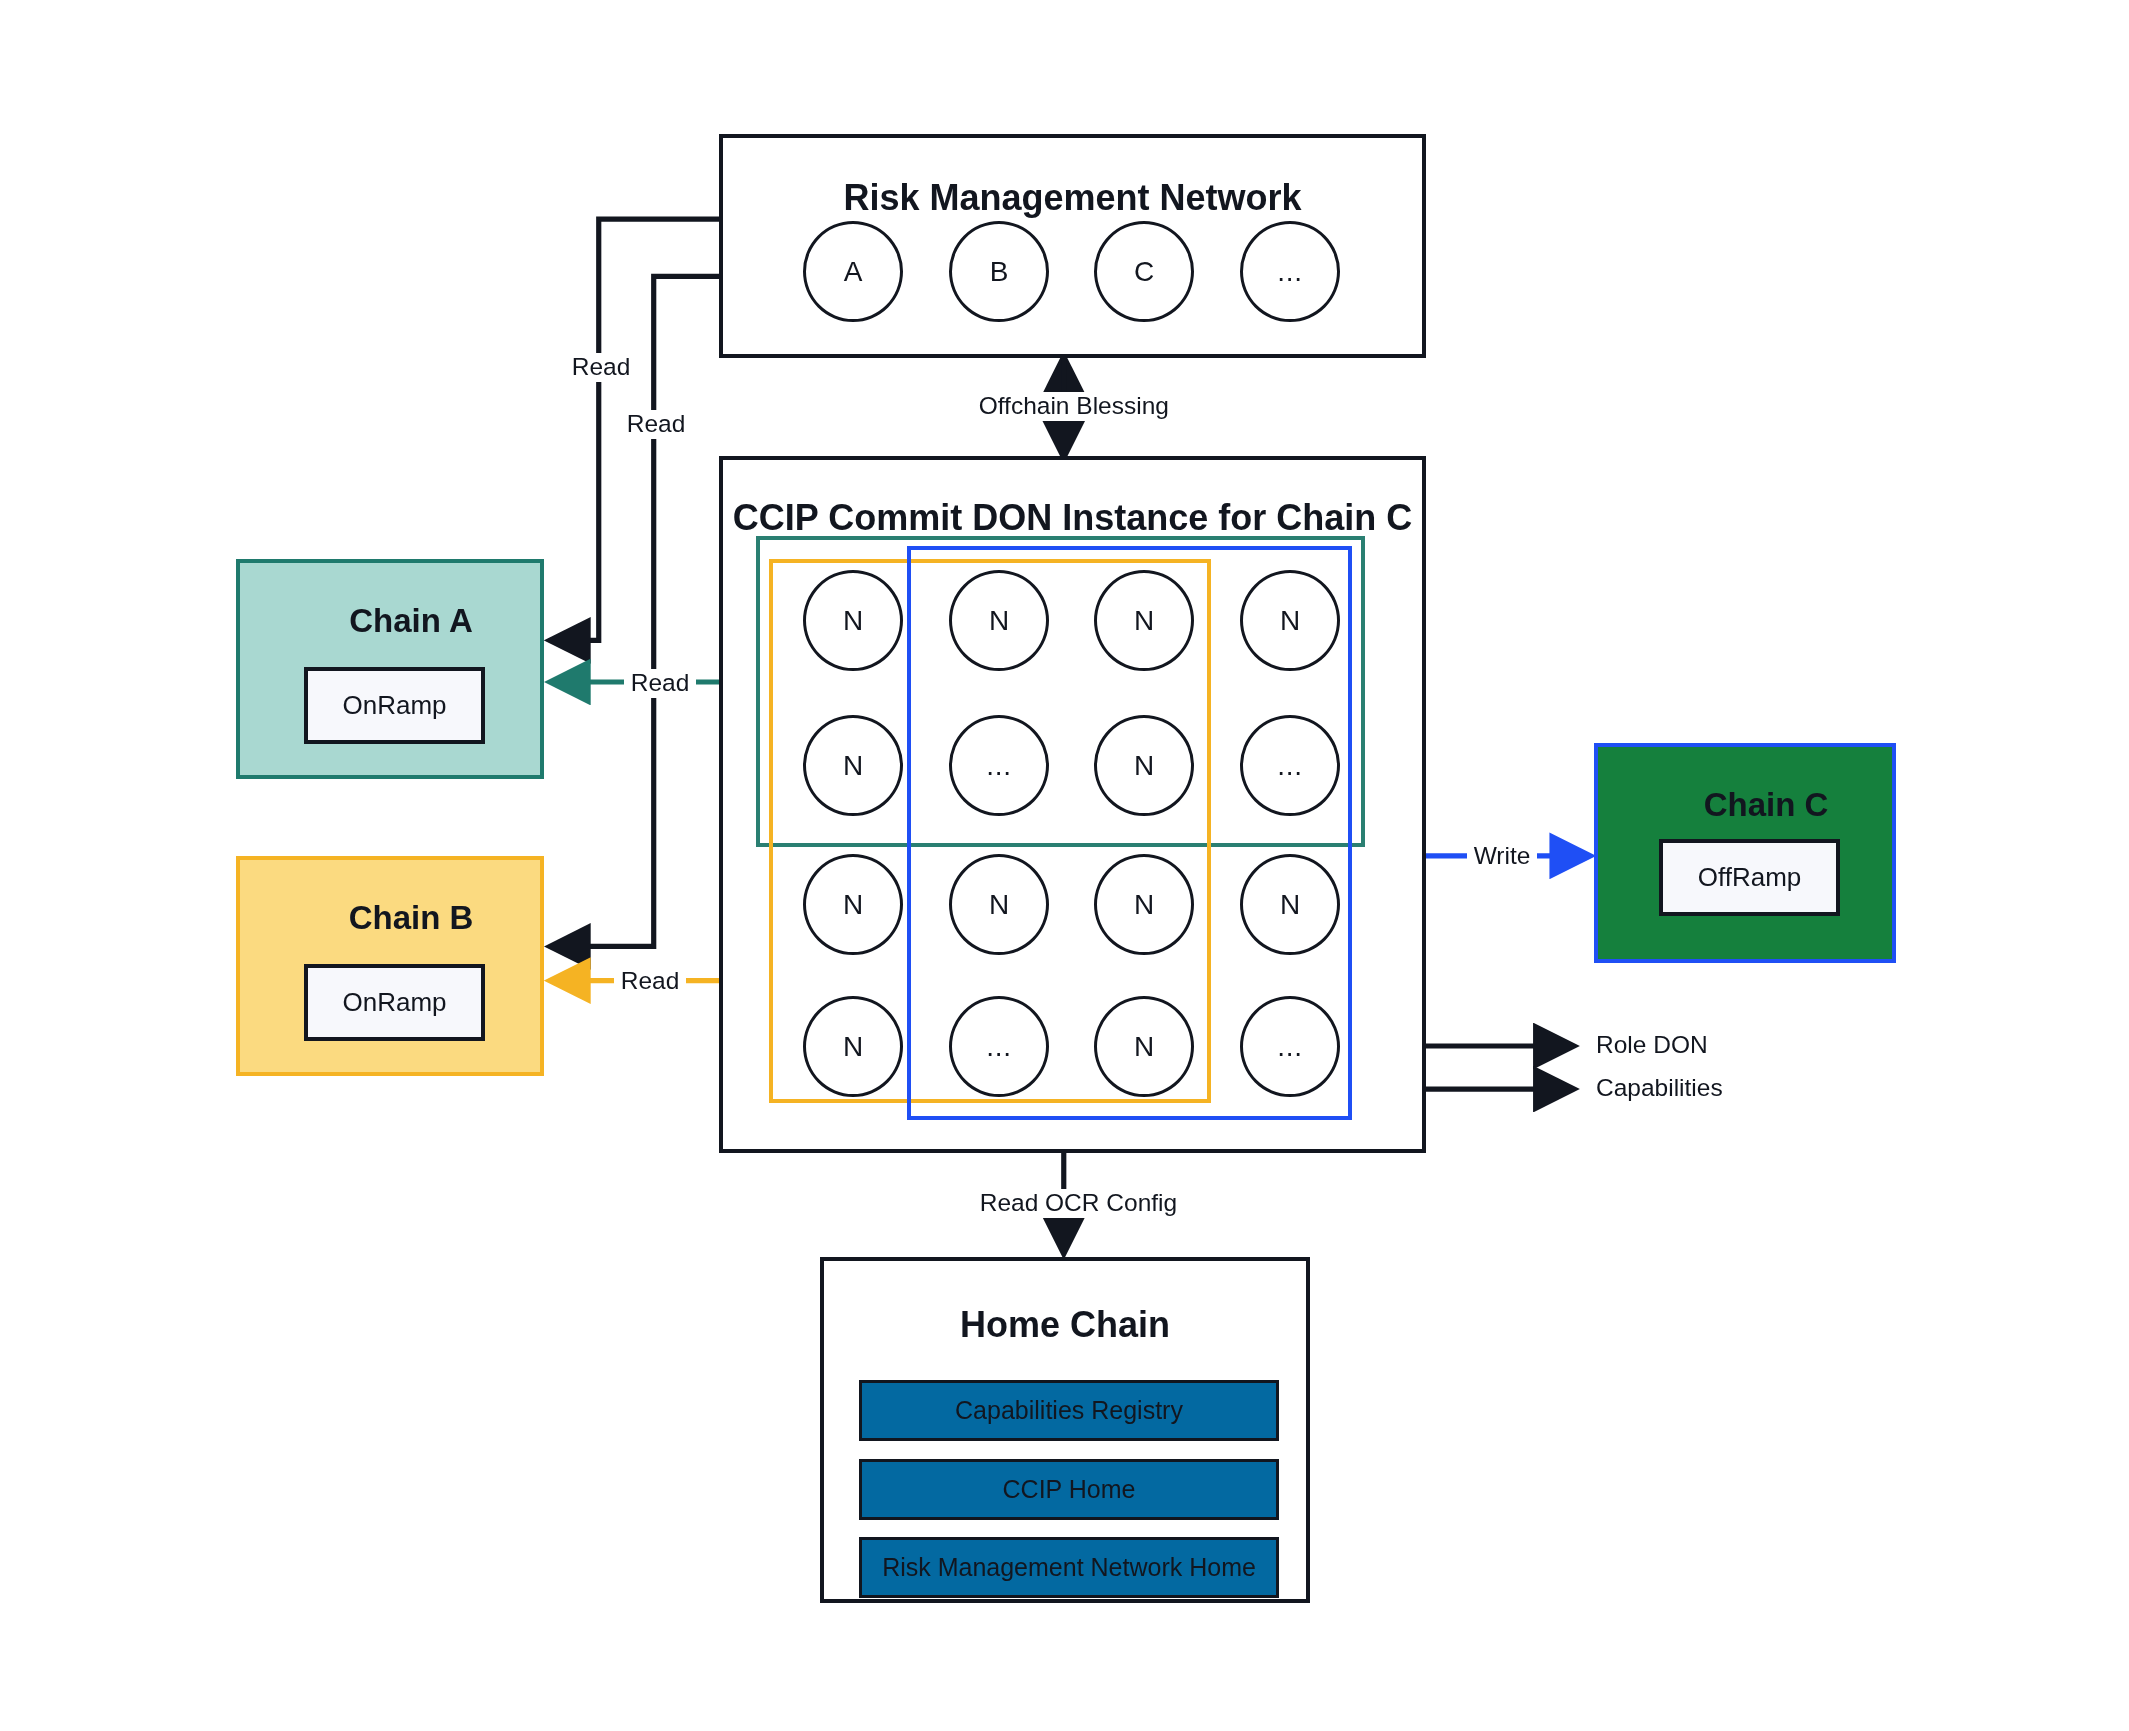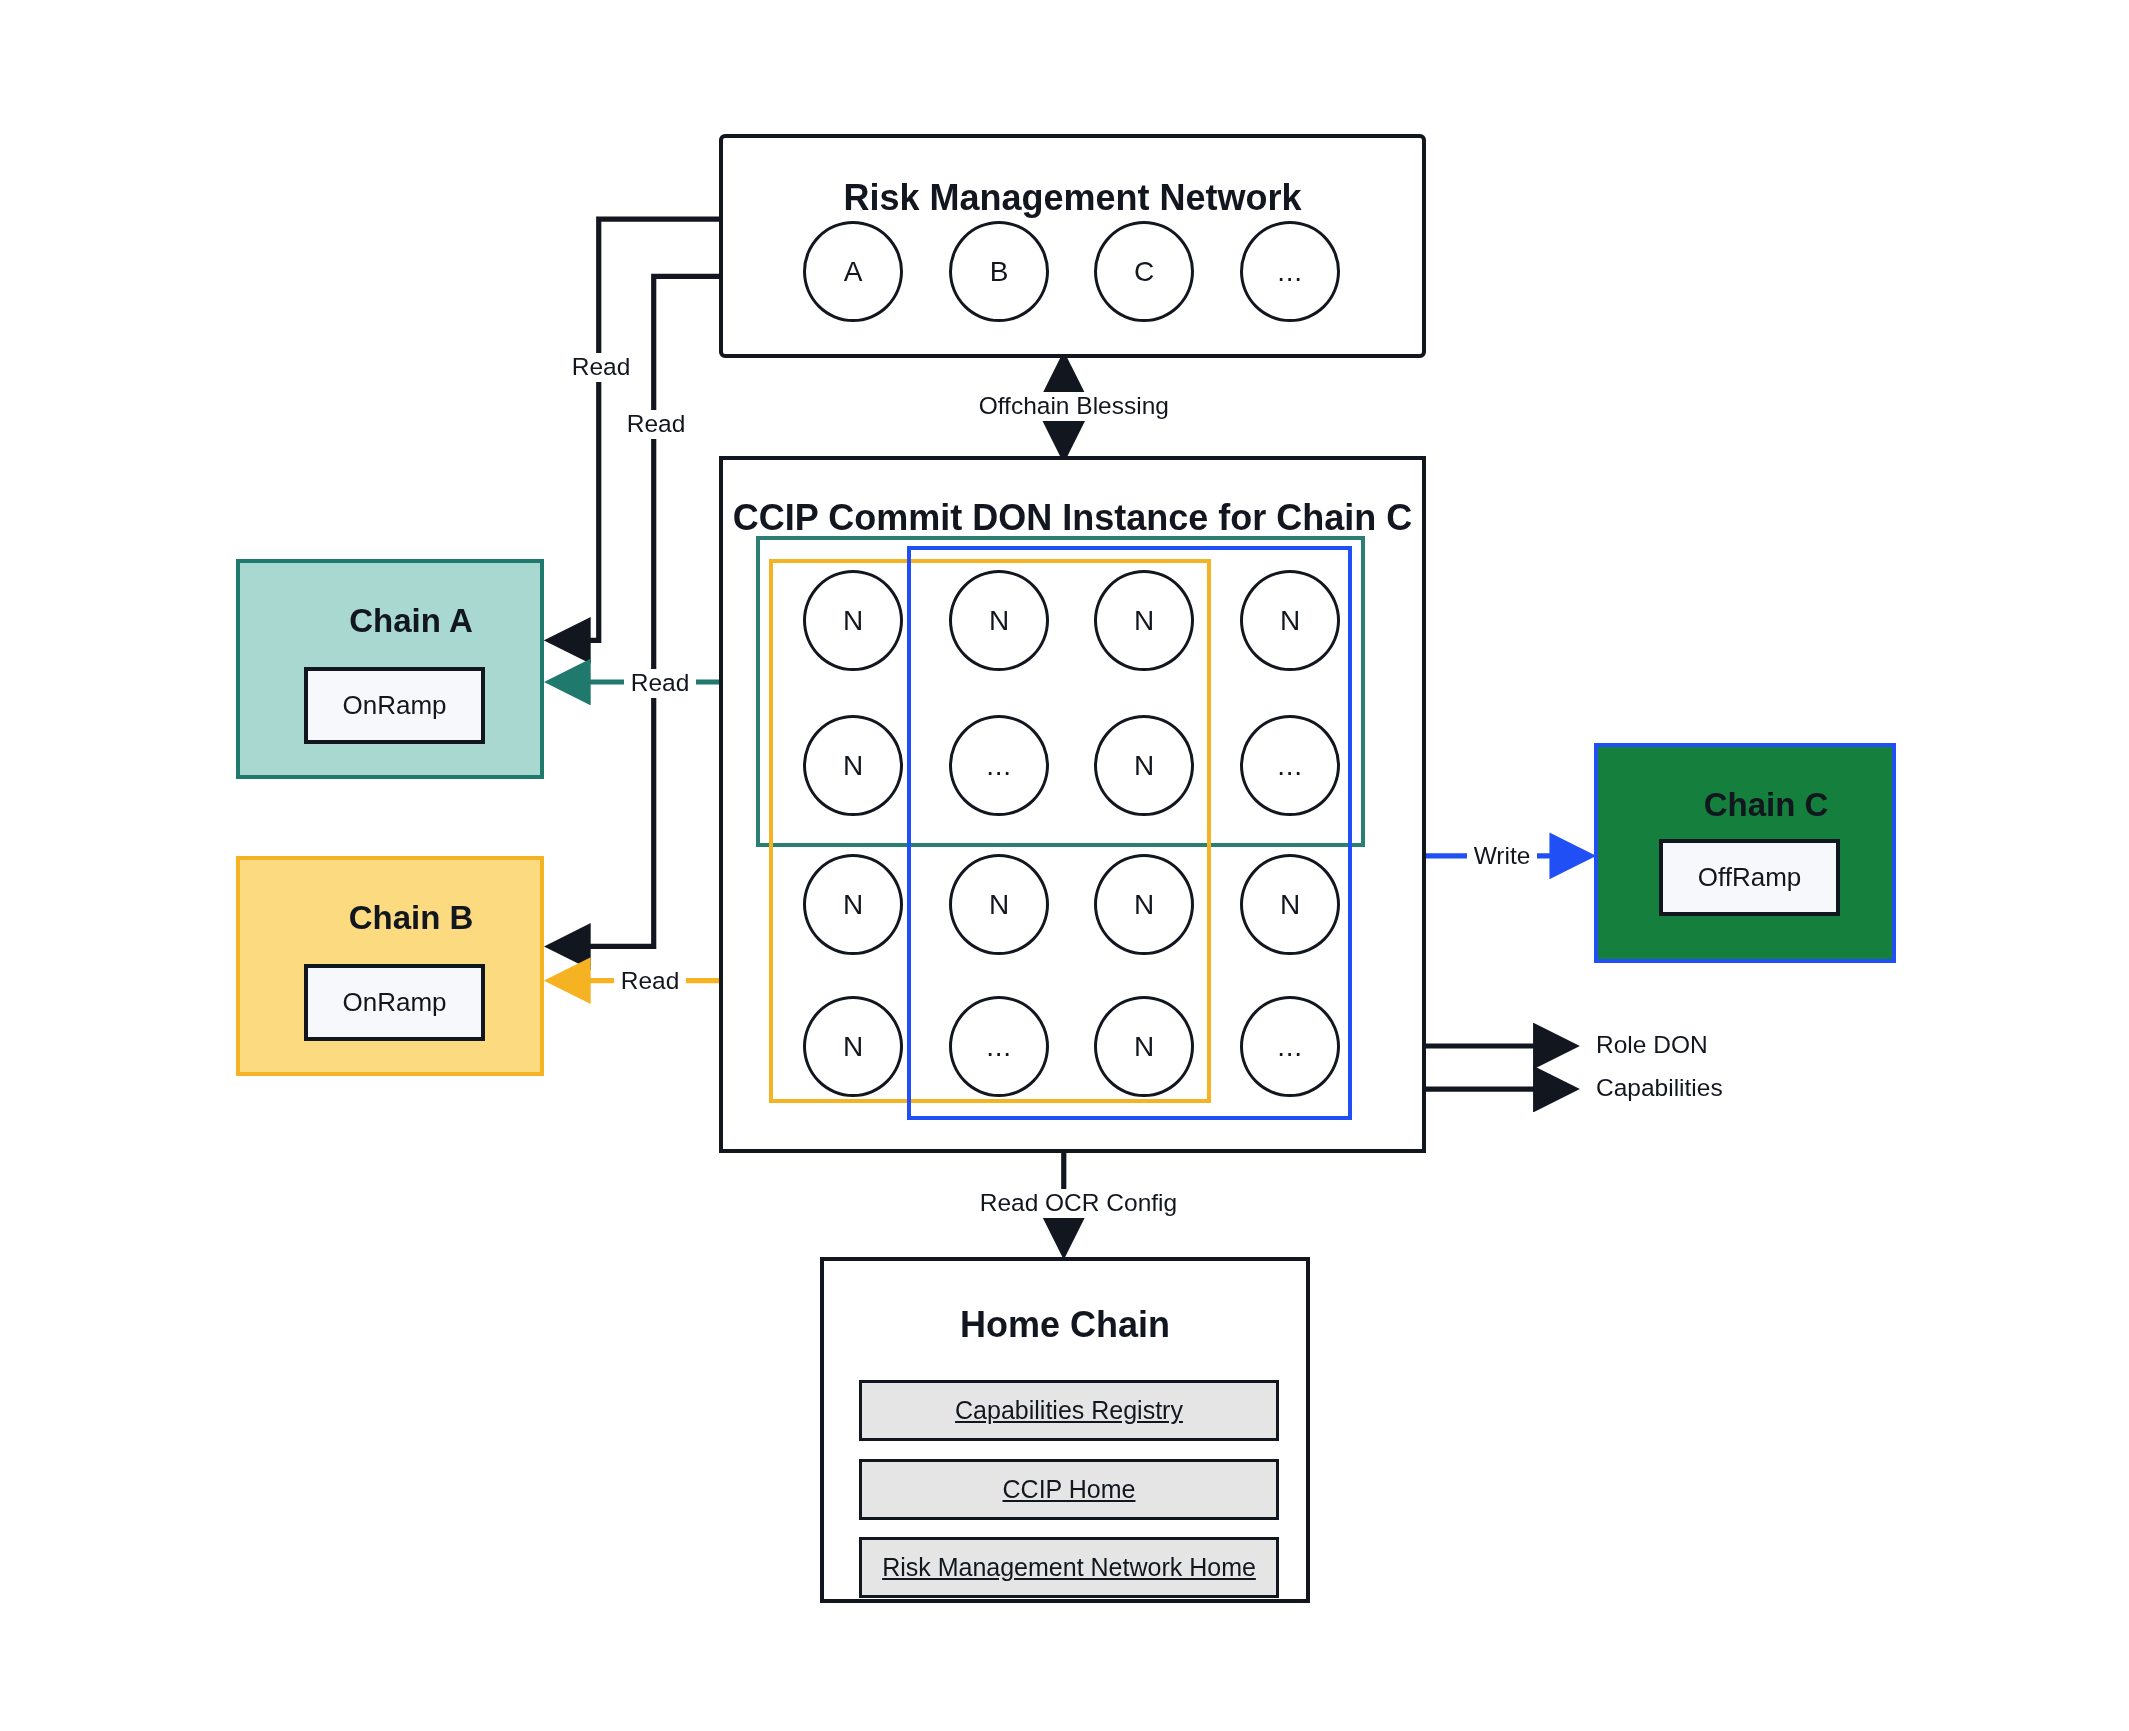--- a/index.html
+++ b/index.html
@@ -23,22 +23,22 @@
 
   .chain{position:absolute;box-sizing:border-box;}
   .chain-a{background:#a9d8d1;border:4.5px solid #1f7a6d;}
   .chain-b{background:#fbda80;border:4.5px solid #f5b323;}
   .chain-c{background:#15803d;border:4.5px solid #1f4ff5;text-decoration:underline;}
   .chain-title{position:absolute;left:0;right:0;text-align:center;font-weight:bold;
                font-size:33px;color:#12161f;margin-left:42px;}
   .ramp{position:absolute;box-sizing:border-box;background:#f7f8fc;border:4.5px solid #12161f;
         display:flex;align-items:center;justify-content:center;font-size:26px;color:#12161f;}
 
-  .hc-item{position:absolute;box-sizing:border-box;background:#e5e5e5;border:3.7px solid #12161f;
-           display:flex;align-items:center;justify-content:center;font-size:25px;color:#12161f;text-decoration:underline;}
+  .hc-item{position:absolute;box-sizing:border-box;background:#0369a1;border:3.7px solid #12161f;
+           display:flex;align-items:center;justify-content:center;font-size:25px;color:#12161f;}
 
   .lbl{position:absolute;background:#ffffff;color:#12161f;font-size:24.5px;line-height:1;
        padding:2.2px 6.7px;white-space:nowrap;}
   .lbl-plain{position:absolute;color:#12161f;font-size:24.5px;line-height:1;white-space:nowrap;}
 </style>
 </head>
 <body>
 
 <div id="stage">
 
@@ -73,21 +73,21 @@
     <path d="M1035,1320 L742,1320" fill="none" stroke="#f5b323" stroke-width="7" marker-end="url(#ah-orange)"></path>
 
     <path d="M1818,1152 L2139,1152" fill="none" stroke="#1f4ff5" stroke-width="7" marker-end="url(#ah-blue)"></path>
 
     <path d="M1893,1408 L2117,1408" fill="none" stroke="#12161f" stroke-width="7" marker-end="url(#ah-dark)"></path>
     <path d="M1893,1466 L2117,1466" fill="none" stroke="#12161f" stroke-width="7" marker-end="url(#ah-dark)"></path>
 
     <path d="M1432,1552 L1432,1686" fill="none" stroke="#12161f" stroke-width="7" marker-end="url(#ah-dark)"></path>
   </svg>
 
-  <div class="box plain-box" style="left:719px;top:134px;width:707px;height:224px;border-radius:6px;">
+  <div class="box plain-box" style="left:719px;top:134px;width:707px;height:224px;">
     <div class="box-title" style="top:39px;font-size:36px;">Risk Management Network</div>
   </div>
   <div class="node" style="left:803px;top:221px;width:100px;height:101px;">
     <span>A</span>
   </div>
   <div class="node" style="left:949px;top:221px;width:100px;height:101px;">
     <span>B</span>
   </div>
   <div class="node" style="left:1094px;top:221px;width:100px;height:101px;">
     <span>C</span>

